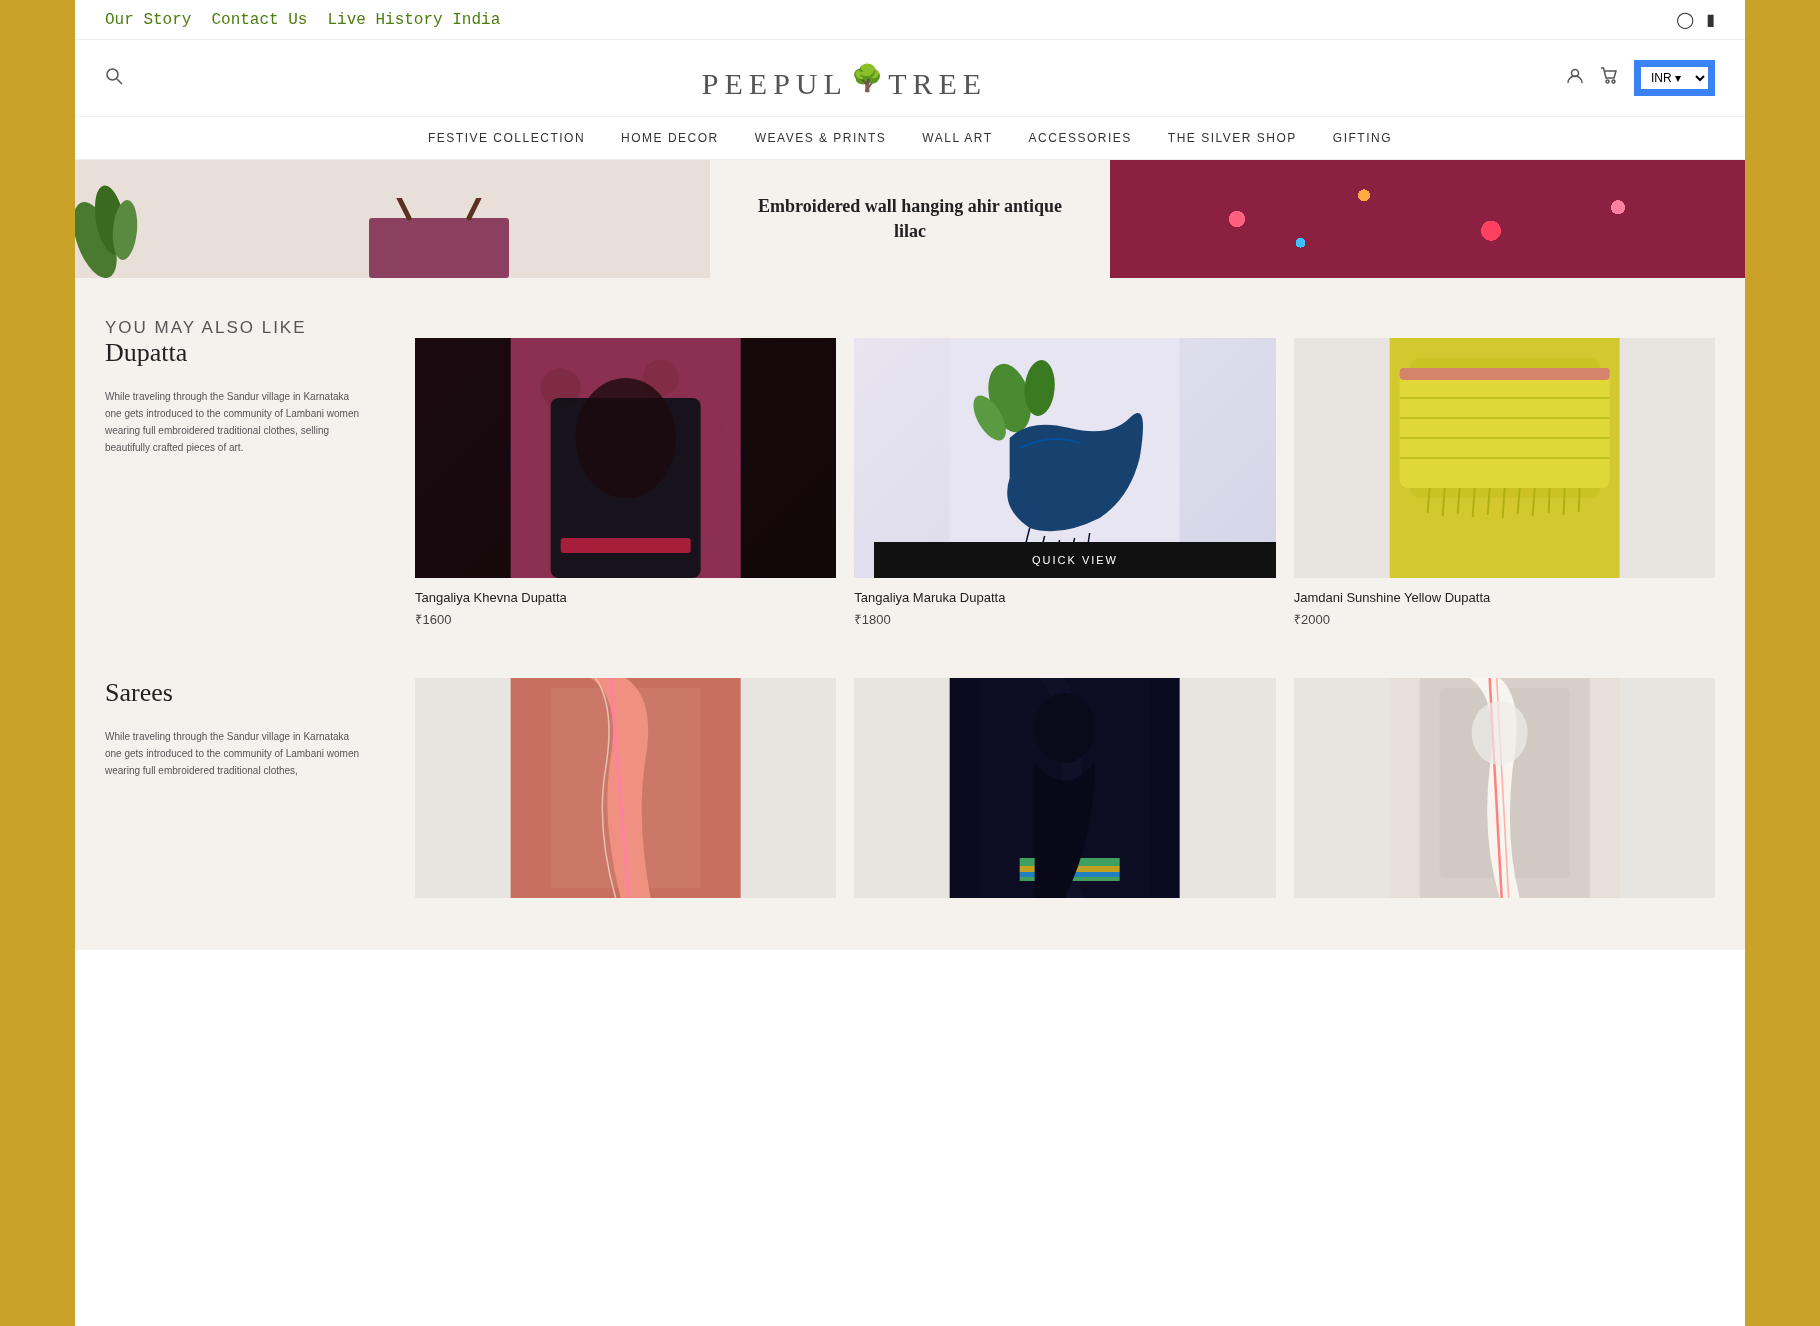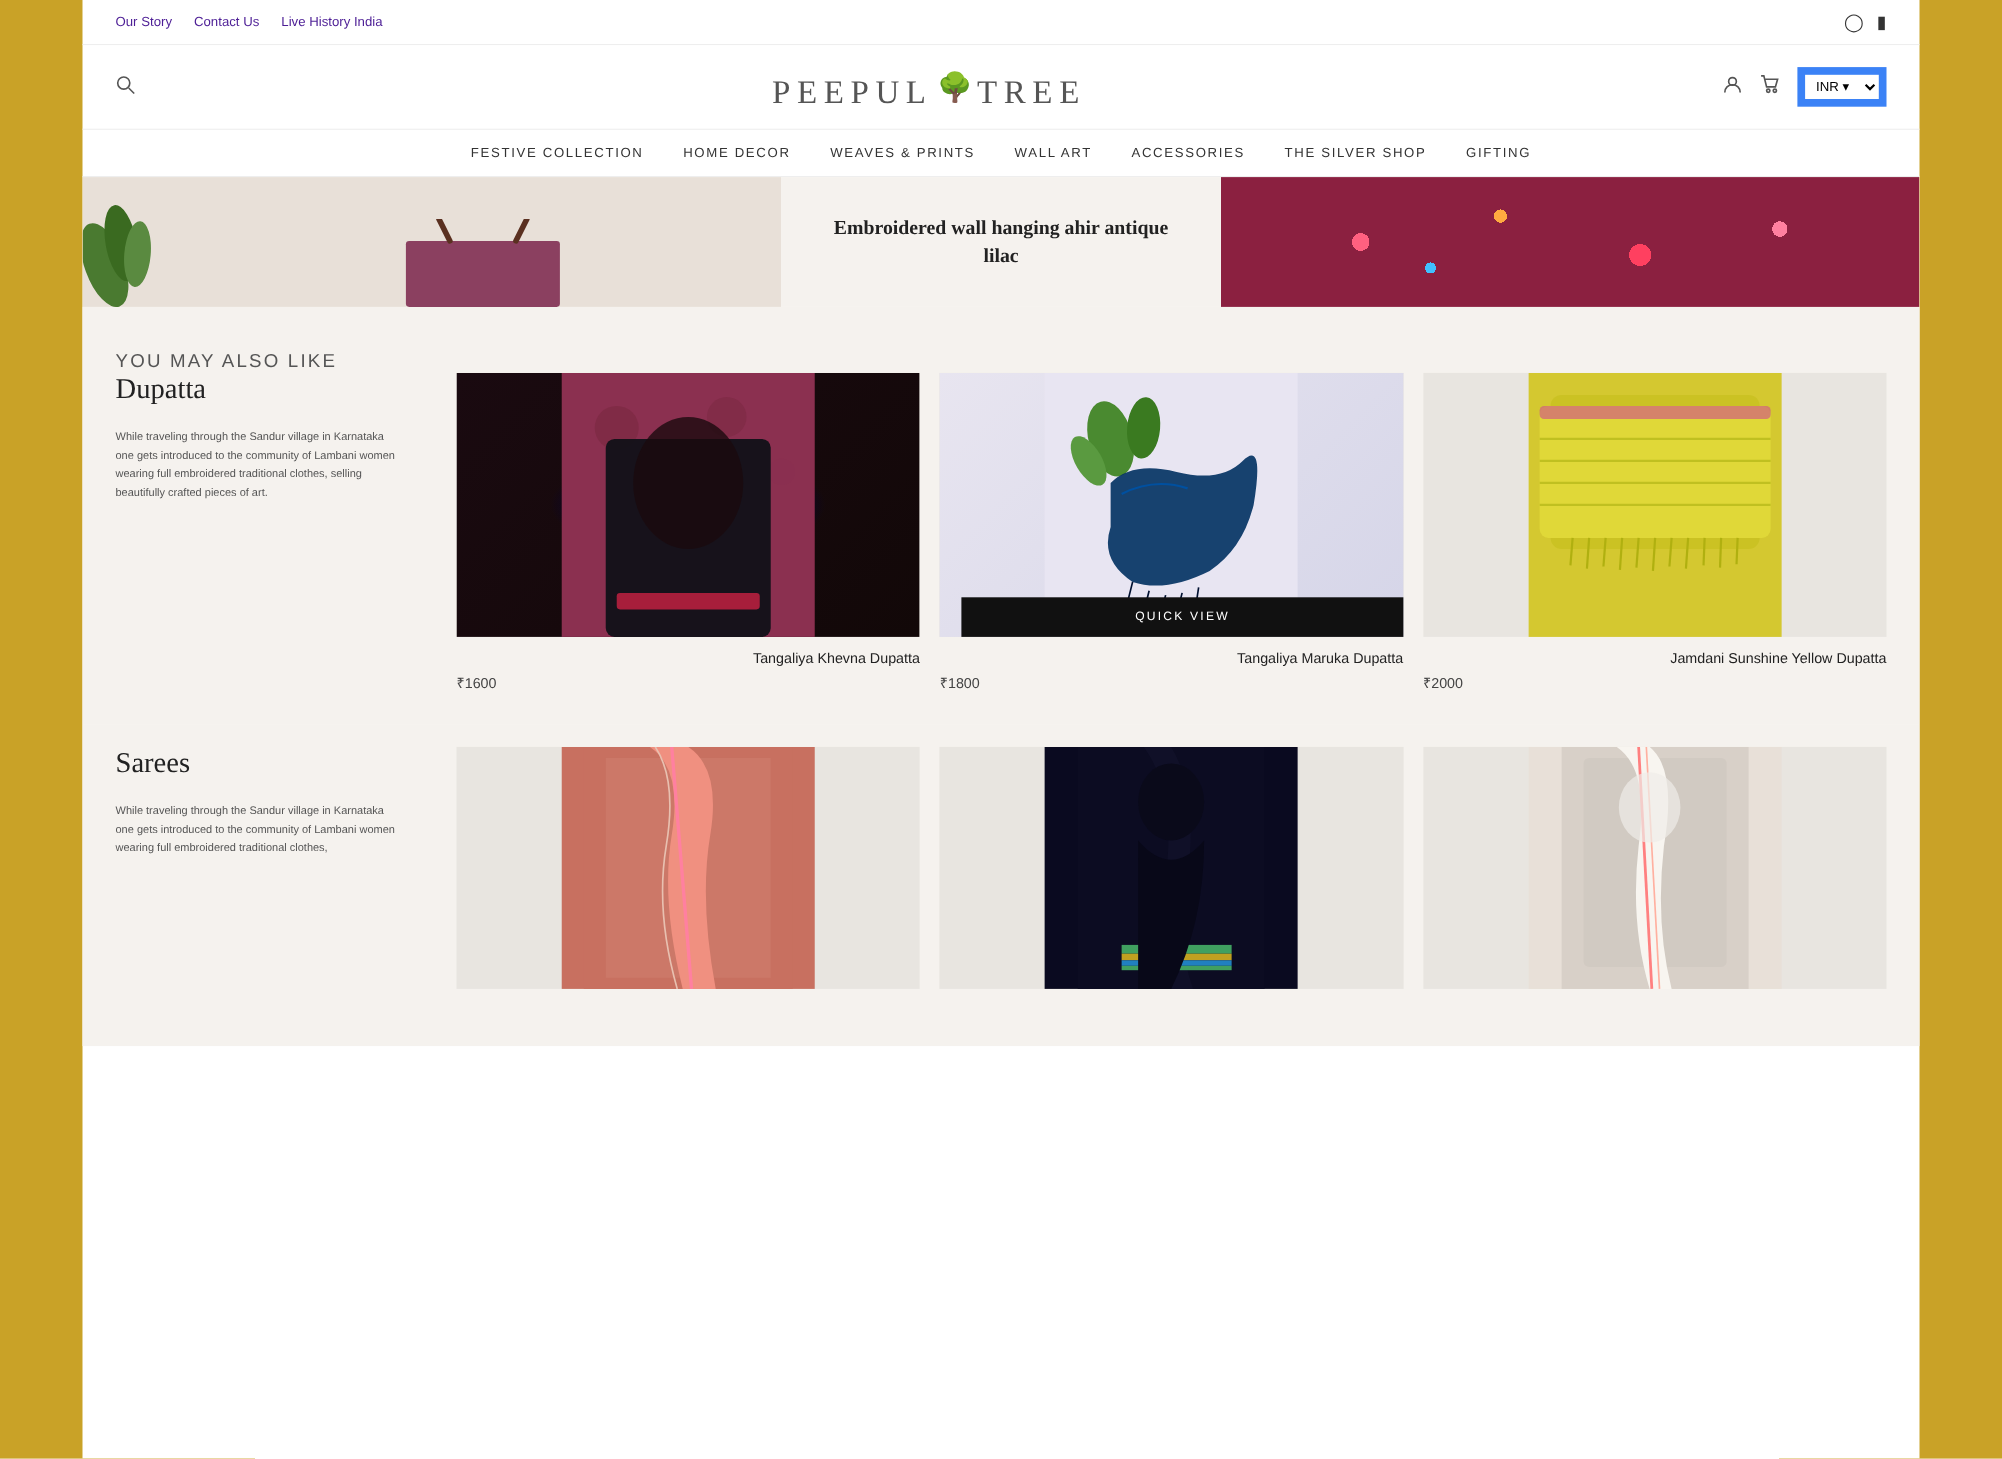--- a/index.html
+++ b/index.html
@@ -23,24 +23,24 @@
       align-items: center;
       padding: 10px 30px;
       border-bottom: 1px solid #eee;
       justify-content: space-between;
     }
     .top-nav-left {
       display: flex;
       gap: 20px;
     }
     .top-nav-left a {
-      font-size: 12px;
-      color: #4c1d95;
+      font-size: 16px;
+      color: #4d7c0f;
       text-decoration: none;
-      font-family: Liberation Sans, sans-serif;
+      font-family: Liberation Mono, monospace;
     }
     .top-nav-right {
       display: flex;
       gap: 12px;
       align-items: center;
     }
     .social-icon {
       font-size: 16px;
       color: #333;
       cursor: pointer;
@@ -249,21 +249,20 @@
 
     .quick-view-visible {
       display: block !important;
     }
 
     .product-name {
       font-size: 13px;
       color: #222;
       margin-bottom: 5px;
       font-family: Arial, sans-serif;
-      text-align: right;
     }
 
     .product-price {
       font-size: 13px;
       color: #444;
       font-family: Arial, sans-serif;
     }
 
     
     .second-row-section {

